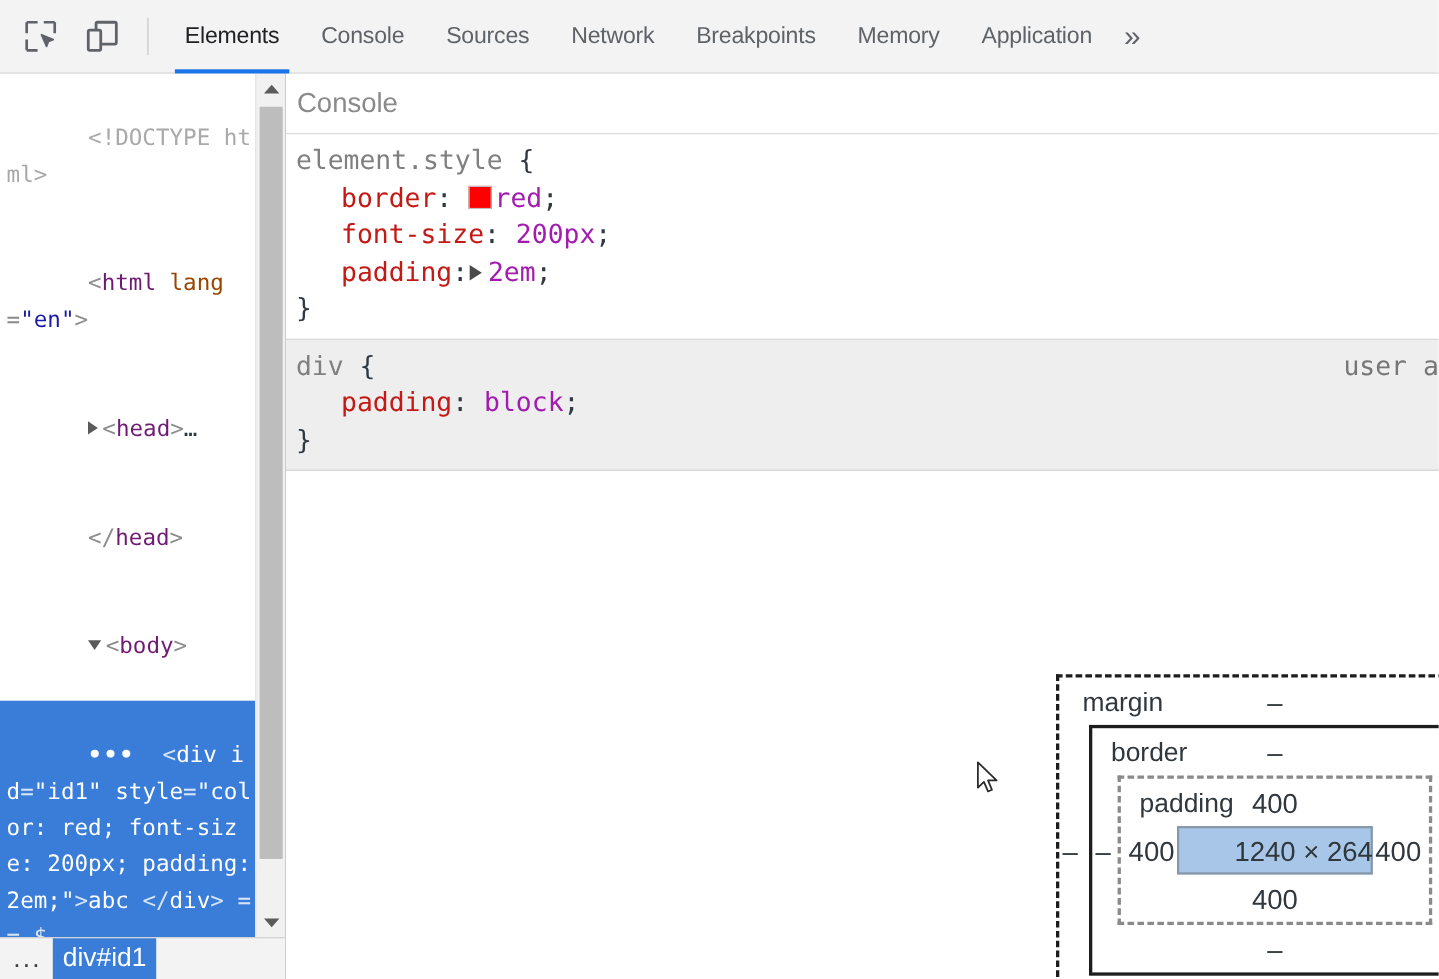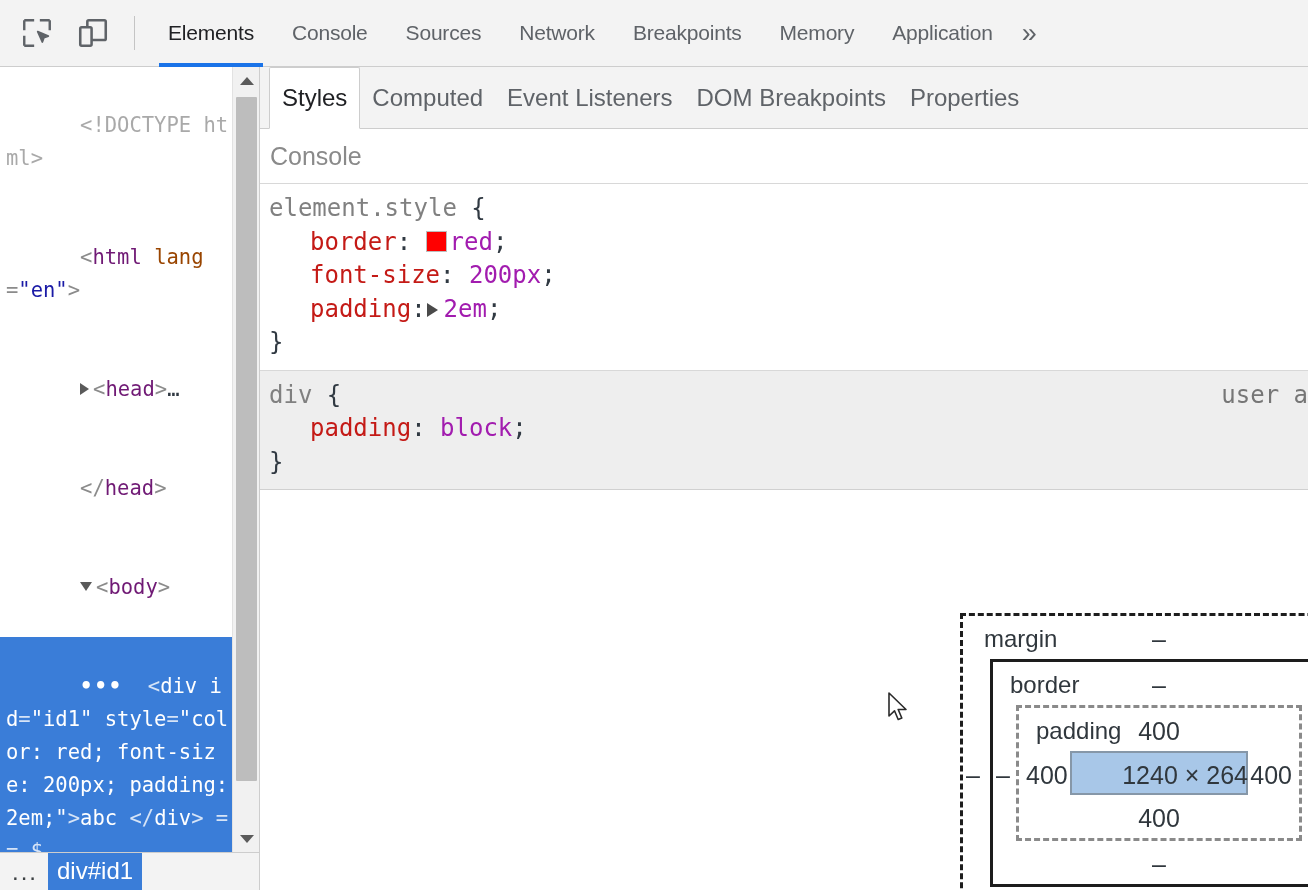--- a/index.html
+++ b/index.html
@@ -422,37 +422,20 @@
 
   <div class="panel-divider"></div>
 
   <div class="crumbbar">
     <span class="crumb-ellipsis">...</span>
     <span class="crumb-item">div#id1</span>
   </div>
 
   <div class="styles-panel">
 
-    <div class="sp-tabbar">
-      <div class="sp-tab active">
-        <span>Styles</span>
-      </div>
-      <div class="sp-tab">
-        <span>Computed</span>
-      </div>
-      <div class="sp-tab">
-        <span>Event Listeners</span>
-      </div>
-      <div class="sp-tab">
-        <span>DOM Breakpoints</span>
-      </div>
-      <div class="sp-tab">
-        <span>Properties</span>
-      </div>
-    </div>
 
     <div class="sp-filter">
       <span class="sp-filter-text">Console</span>
     </div>
 
     <div class="rule">
       <div class="rule-line"><span class="sel-name">element.style</span> <span class="brace">{</span></div>
       <div class="rule-line indent"><span class="prop">border</span><span>:</span> <span class="swatch"></span><span class="pval">red</span><span>;</span></div>
       <div class="rule-line indent"><span class="prop">font-size</span><span>:</span> <span class="pval">200px</span><span>;</span></div>
       <div class="rule-line indent"><span class="prop">padding</span><span>:</span><span class="expand-tri"></span><span class="pval">2em</span><span>;</span></div>

